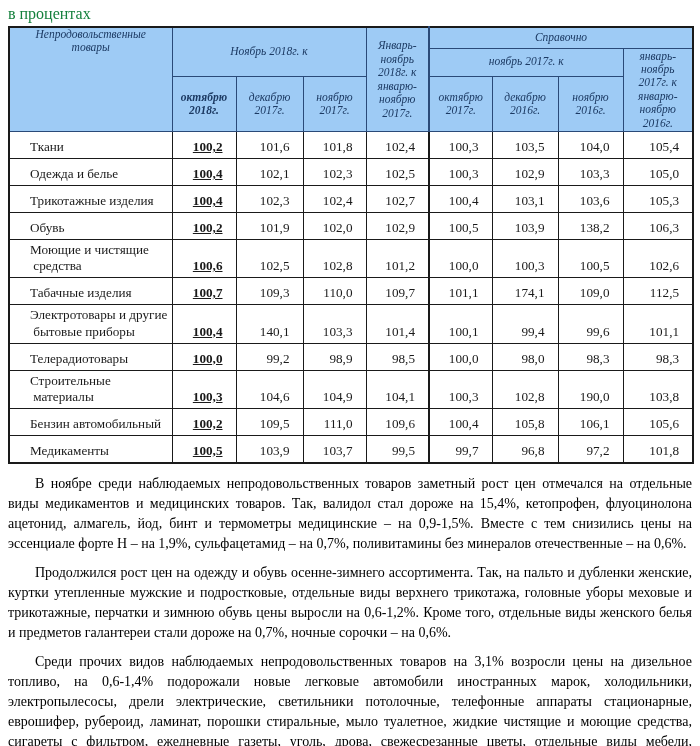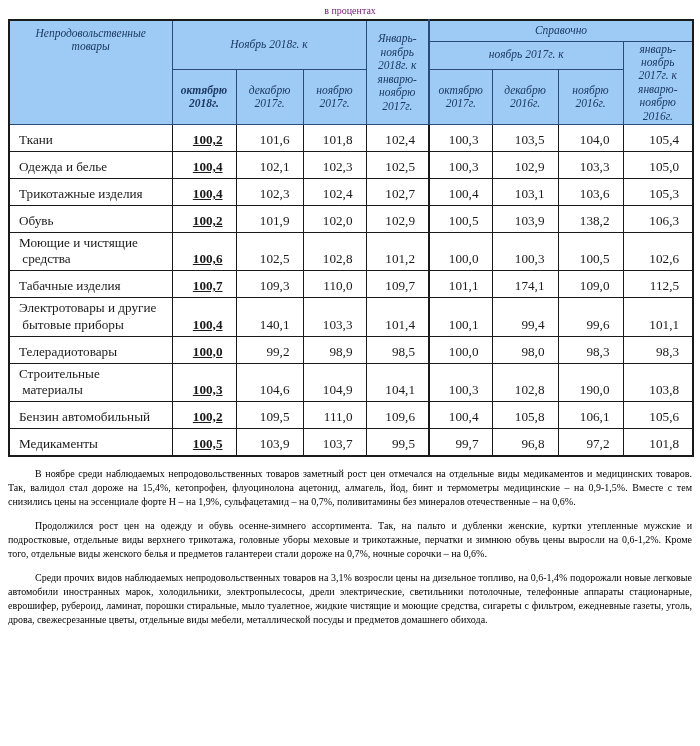--- a/index.html
+++ b/index.html
@@ -15,69 +15,69 @@
   .doc-title {
     text-align: center;
     font-weight: bold;
     font-size: 14.5px;
     line-height: 1.28;
     margin: 2px 0 2px 0;
     color: #000;
     white-space: pre-line;
   }
   .unit-note {
-    text-align: center;
-    font-size: 10px;
+    text-align: left;
+    font-size: 16px;
     margin: 0 0 3px 0;
-    color: #701a75;
+    color: #15803d;
   }
   table.price-table {
     width: 684px;
     border-collapse: collapse;
     table-layout: fixed;
     border: 2px solid #1a1a1a;
   }
   table.price-table th {
     background: #9ecbf5;
     color: #1c3a63;
     font-style: italic;
     font-weight: normal;
     font-size: 11.5px;
     line-height: 1.17;
     border: 1px solid #2a4a78;
     padding: 1px 2px;
     text-align: center;
     vertical-align: middle;
     white-space: pre-line;
   }
-  table.price-table th.top-align { vertical-align: top; padding-top: 6px; }
+  table.price-table th.top-align { vertical-align: top; padding-top: 0; }
   table.price-table th.bold { font-weight: bold; }
   table.price-table td {
     border: 1px solid #1a1a1a;
     font-size: 13.2px;
     padding: 2px 3px 3px 3px;
     vertical-align: bottom;
     background: #ffffff;
   }
   table.price-table td.lbl {
     text-align: left;
-    padding-left: 9px;
+    padding-left: 20px;
     line-height: 1.22;
     white-space: pre-wrap;
     height: 21px;
   }
   table.price-table td.val {
     text-align: right;
     padding-right: 13px;
   }
   table.price-table td.b { font-weight: bold; text-decoration: underline; }
   table.price-table td.sep, table.price-table th.sep { border-left-width: 2px; }
   .text-block { margin-top: 10px; }
   .text-block p {
-    font-size: 10px;
+    font-size: 14px;
     line-height: 1.43;
     text-align: justify;
     text-indent: 27px;
     margin: 0 0 9px 0;
     color: #000;
   }
 </style>
 </head>
 <body>
 

